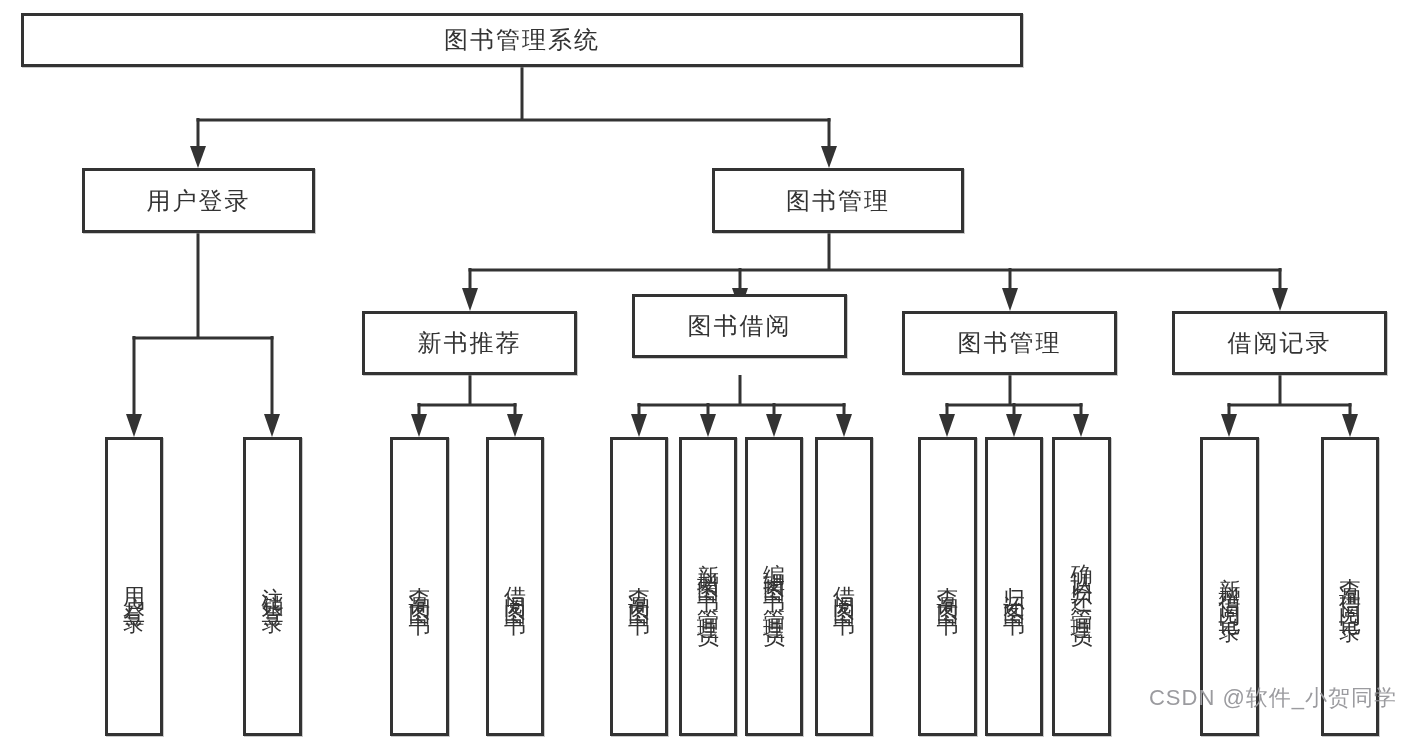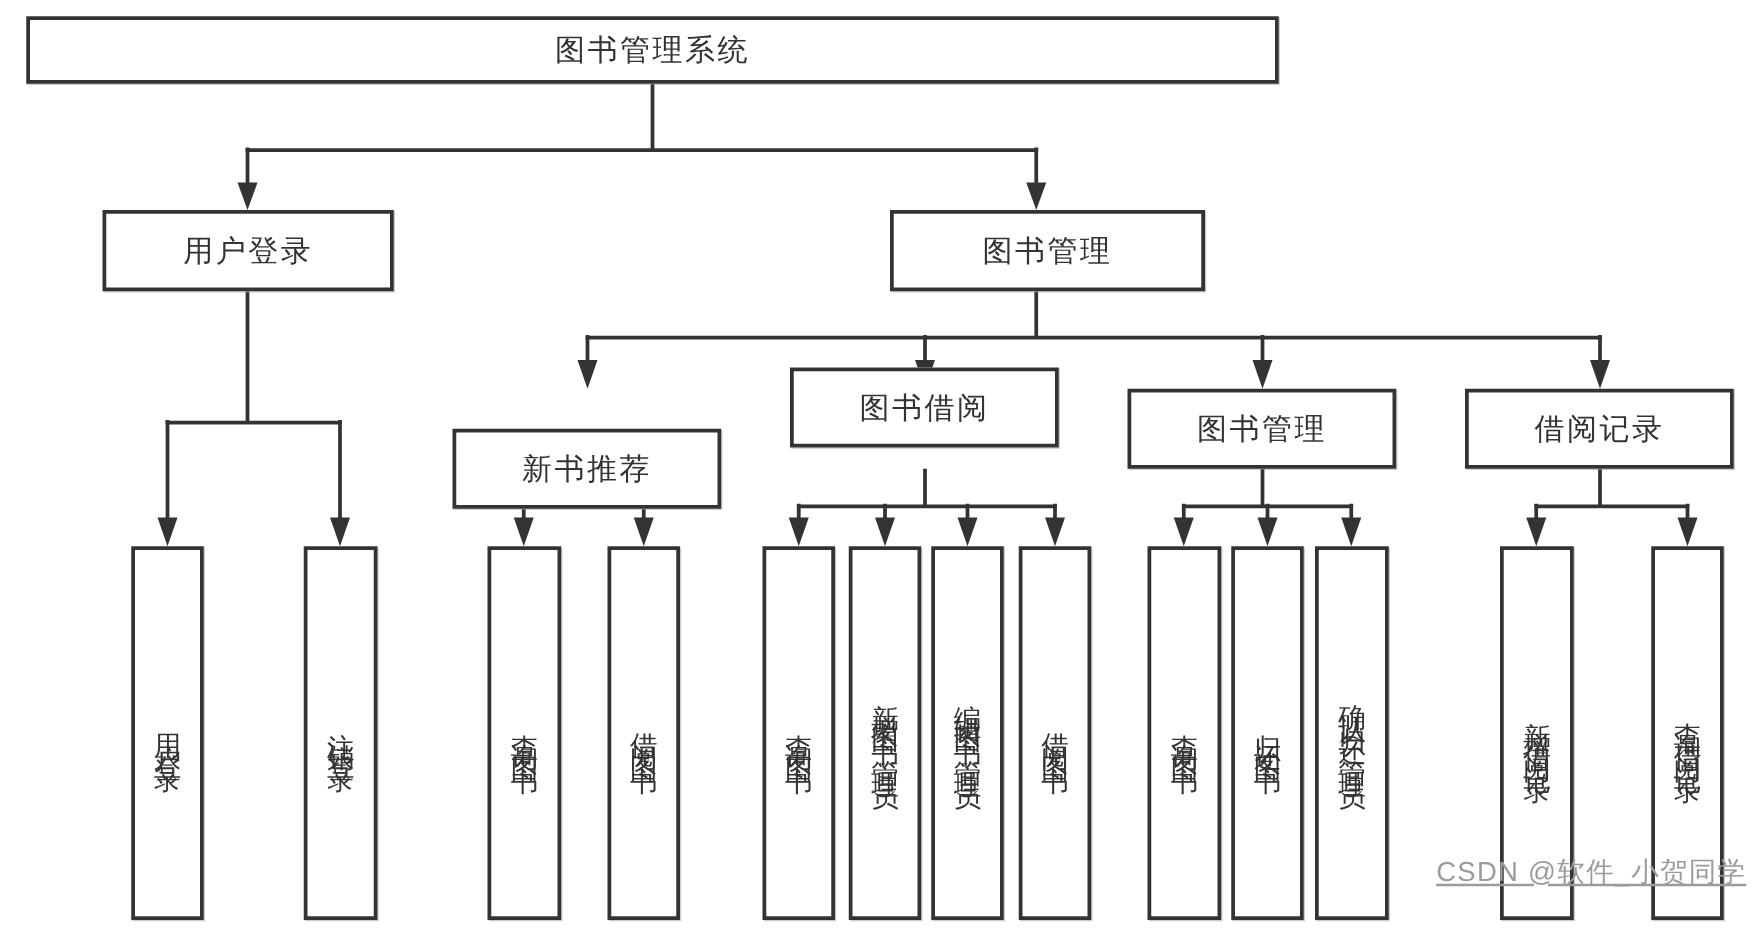--- a/index.html
+++ b/index.html
@@ -55,21 +55,20 @@
     color: #333333;
   }
   .watermark {
     position: absolute;
     top: 683px;
     right: 8px;
     font-size: 22px;
     letter-spacing: 1px;
     color: #9b9b9f;
     white-space: nowrap;
-    text-decoration: underline;
   }
 </style>
 </head>
 <body>
 
 <div class="diagram">
 
   <svg class="connectors" viewBox="0 0 1405 747" xmlns="http://www.w3.org/2000/svg">
 
     <line x1="522" y1="66" x2="522" y2="120"></line>
@@ -136,21 +135,21 @@
     <span class="lbl">图书管理系统</span>
   </div>
 
   <div class="node node-h" style="left:82px; top:168px; width:233px; height:65px;">
     <span class="lbl">用户登录</span>
   </div>
   <div class="node node-h" style="left:712px; top:168px; width:252px; height:65px;">
     <span class="lbl">图书管理</span>
   </div>
 
-  <div class="node node-h" style="left:362px; top:311px; width:215px; height:64px;margin-top:32px;">
+  <div class="node node-h" style="left:362px; top:311px; width:215px; height:64px;">
     <span class="lbl">新书推荐</span>
   </div>
   <div class="node node-h" style="left:632px; top:294px; width:215px; height:64px;">
     <span class="lbl">图书借阅</span>
   </div>
   <div class="node node-h" style="left:902px; top:311px; width:215px; height:64px;">
     <span class="lbl">图书管理</span>
   </div>
   <div class="node node-h" style="left:1172px; top:311px; width:215px; height:64px;">
     <span class="lbl">借阅记录</span>

